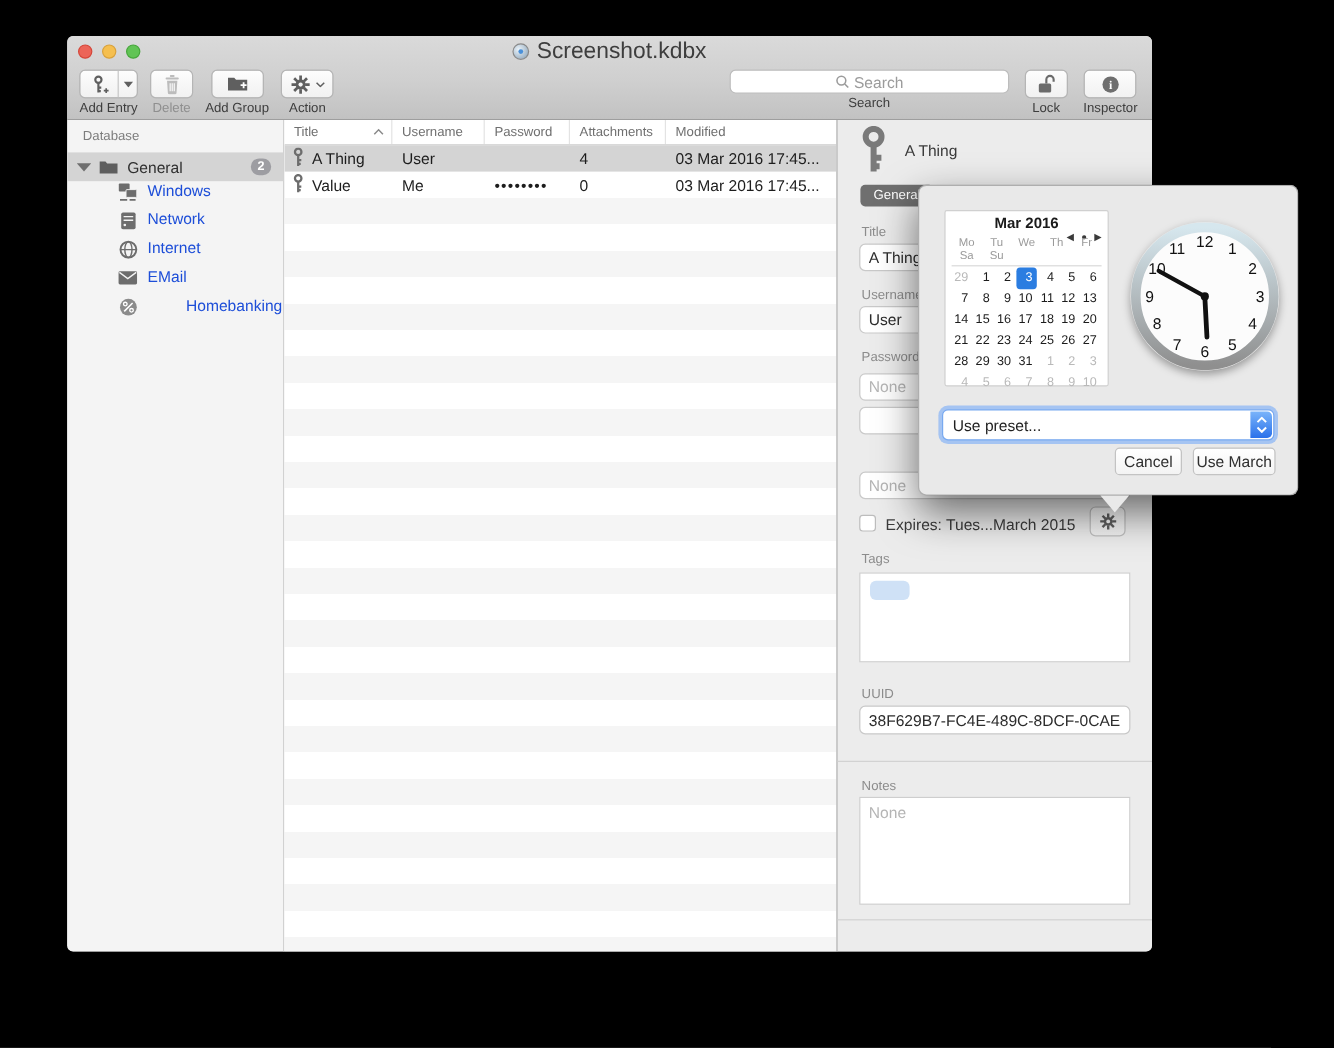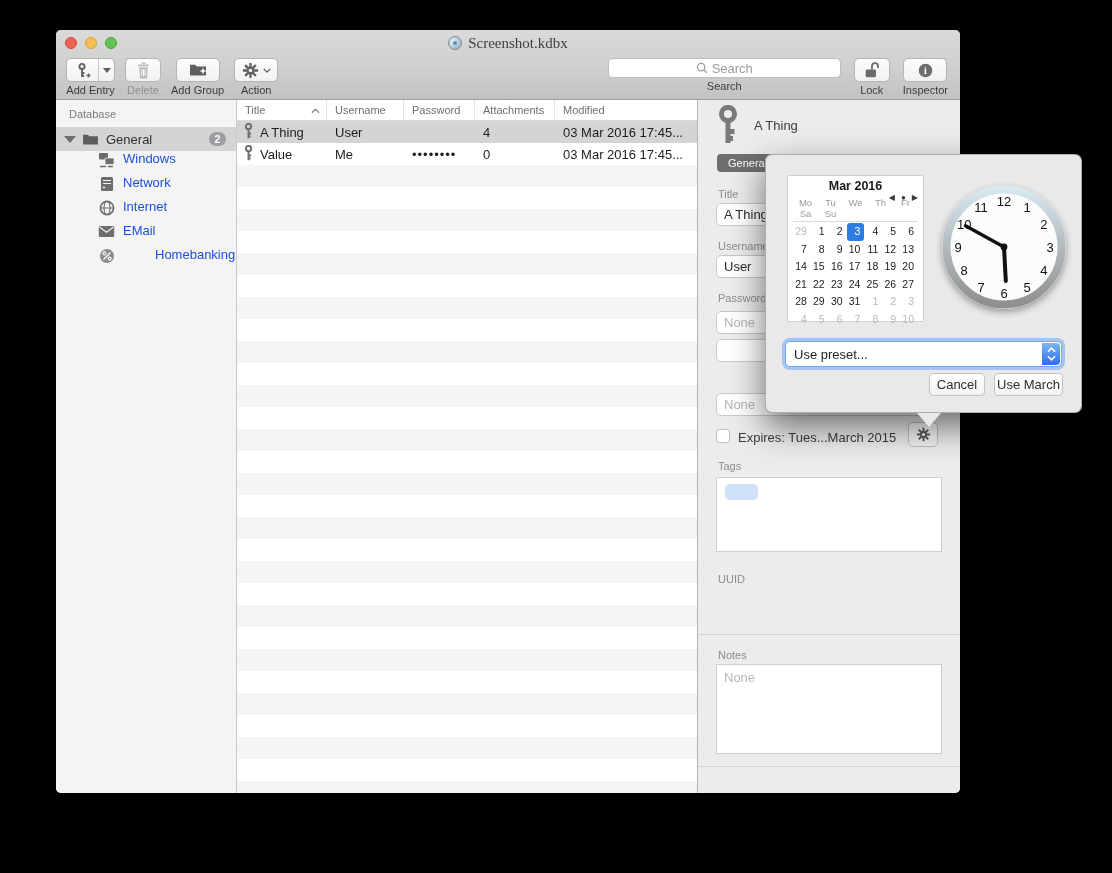--- a/index.html
+++ b/index.html
@@ -15,21 +15,21 @@
     background:linear-gradient(#dadada,#cfcfcf 55%,#c2c2c2);
     border-bottom:1px solid #9e9e9e; }
   .titlebar { position:absolute; left:0; top:0; right:0; height:25px; }
   .lights { position:absolute; left:9px; top:7px; display:flex; gap:8px; }
   .light { width:12px; height:12px; border-radius:50%; }
   .light.red { background:#ec6458; border:1px solid #d5473a; }
   .light.yellow { background:#f5bf4f; border:1px solid #d9a23c; }
   .light.green { background:#61c455; border:1px solid #47a73c; }
   .title-wrap { position:absolute; left:0; right:0; top:4px; height:18px;
     display:flex; justify-content:center; align-items:center; gap:6px;
-    font-size:15px; color:#3e3e3e;font-family:Liberation Serif, serif; }
+    font-size:19px; color:#3e3e3e; }
   .doc-icon { width:14px; height:14px; border-radius:50%;
     background:radial-gradient(circle at 35% 35%, #eaf2f8, #9fb4c6 75%, #7e8f9e);
     border:1px solid #8a8a8a; position:relative; }
   .doc-icon::after { content:''; position:absolute; left:4px; top:4px; width:4px; height:4px;
     border-radius:50%; background:#4a90d9; }
 
   
   .toolbar { position:absolute; left:0; top:25px; right:0; height:45px; }
   .tb-left { position:absolute; left:10px; top:3px; display:flex; gap:10px; }
   .tb-item { display:flex; flex-direction:column; align-items:center; gap:2px; }
@@ -440,20 +440,21 @@
             <circle cx="9" cy="9" r="1.9" fill="#fdfdfd"></circle>
           </svg>
         </div>
 
         <span class="ins-label" style="left:20px;top:360px;">Tags</span>
         <div class="tags-box">
           <span class="tag-token"></span>
         </div>
 
         <span class="ins-label" style="left:20px;top:473px;">UUID</span>
+        <input class="ins-field" style="top: 488px; height: 24px;" value="38F629B7-FC4E-489C-8DCF-0CAE">
 
         <div class="ins-div" style="top:534px;"></div>
 
         <span class="ins-label" style="left:20px;top:549px;">Notes</span>
         <textarea class="notes-box" placeholder="None" style=""></textarea>
 
         <div class="ins-div" style="top:666px;"></div>
       </div>
     </div>
   </div>

